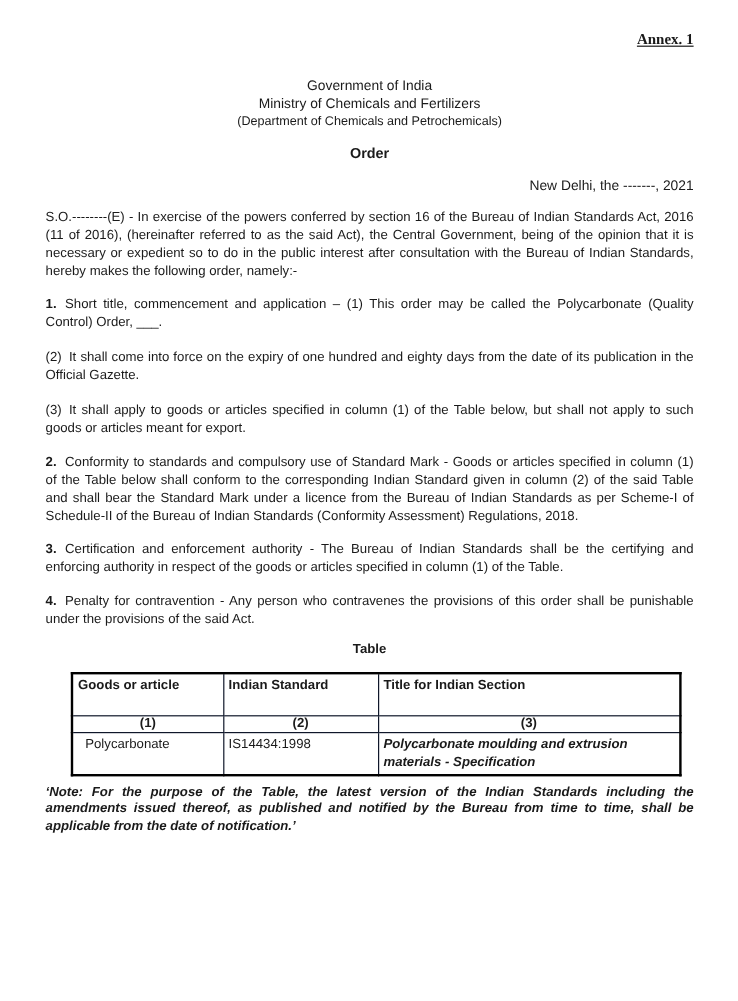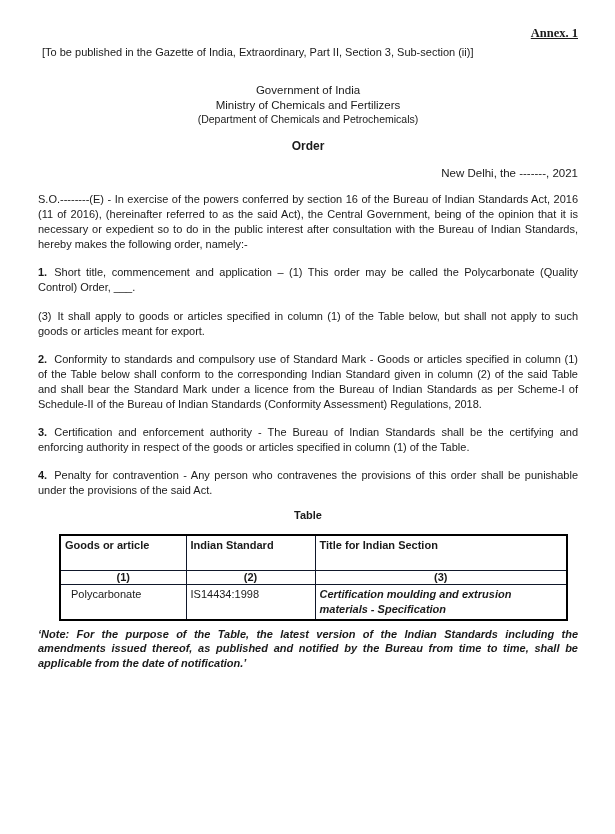--- a/index.html
+++ b/index.html
@@ -112,36 +112,36 @@
     line-height: 14.5px;
   }
 </style>
 </head>
 <body>
 
 <div class="page">
 
   <div class="annex"><span class="u">Annex. 1</span></div>
 
-  <div class="publish">[To be published in the Gazette of India, Extraordinary, Part II, Section 3, Sub-section (ii)]</div>
 
   <div class="gov-block">
     <div>Government of India</div>
     <div>Ministry of Chemicals and Fertilizers</div>
     <div class="dept">(Department of Chemicals and Petrochemicals)</div>
   </div>
 
   <div class="order-title">Order</div>
 
   <div class="dateline">New Delhi, the -------, 2021</div>
 
   <p class="para so"><span class="lead">S.O.--------(E)</span><span> - In exercise of the powers conferred by section 16 of the Bureau of Indian Standards Act, 2016 (11 of 2016), (hereinafter referred to as the said Act), the Central Government, being of the opinion that it is necessary or expedient so to do in the public interest after consultation with the Bureau of Indian Standards, hereby makes the following order, namely:-</span></p>
 
   <p class="para clause"><span class="num">1.</span><span class="title">Short title, commencement and application</span> <span>– (1) This order may be called the Polycarbonate (Quality Control) Order, ___.</span></p>
 
+  <p class="para clause sub"><span class="num">(2)</span><span>It shall come into force on the expiry of one hundred and eighty days from the date of its publication in the Official Gazette.</span></p>
 
   <p class="para clause sub"><span class="num">(3)</span><span>It shall apply to goods or articles specified in column (1) of the Table below, but shall not apply to such goods or articles meant for export.</span></p>
 
   <p class="para clause"><span class="num">2.</span><span class="title">Conformity to standards and compulsory use of Standard Mark</span> <span>- Goods or articles specified in column (1) of the Table below shall conform to the corresponding Indian Standard given in column (2) of the said Table and shall bear the Standard Mark under a licence from the Bureau of Indian Standards as per Scheme-I of Schedule-II of the Bureau of Indian Standards (Conformity Assessment) Regulations, 2018.</span></p>
 
   <p class="para clause"><span class="num">3.</span><span class="title">Certification and enforcement authority</span> <span>- The Bureau of Indian Standards shall be the certifying and enforcing authority in respect of the goods or articles specified in column (1) of the Table.</span></p>
 
   <p class="para clause"><span class="num">4.</span><span class="title">Penalty for contravention</span> <span>- Any person who contravenes the provisions of this order shall be punishable under the provisions of the said Act.</span></p>
 
   <div class="table-caption">Table</div>
@@ -159,20 +159,20 @@
       <th>Title for Indian Section</th>
     </tr>
     <tr class="nums">
       <td>(1)</td>
       <td>(2)</td>
       <td>(3)</td>
     </tr>
     <tr class="data">
       <td class="goods">Polycarbonate</td>
       <td>IS14434:1998</td>
-      <td class="ititle">Certification moulding and extrusion materials - Specification</td>
+      <td class="ititle">Polycarbonate moulding and extrusion materials - Specification</td>
     </tr>
   </tbody>
     </table>
 
   <p class="note">‘Note: For the purpose of the Table, the latest version of the Indian Standards including the amendments issued thereof, as published and notified by the Bureau from time to time, shall be applicable from the date of notification.’</p>
 
 </div>
 
 </body></html>

